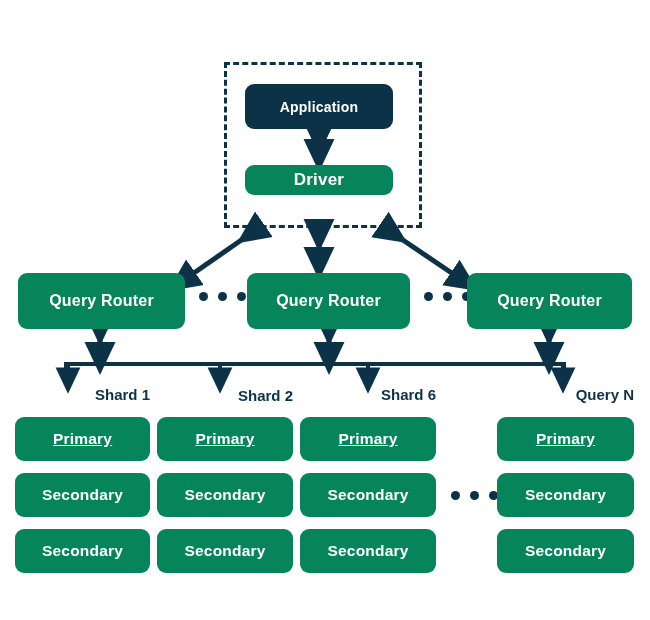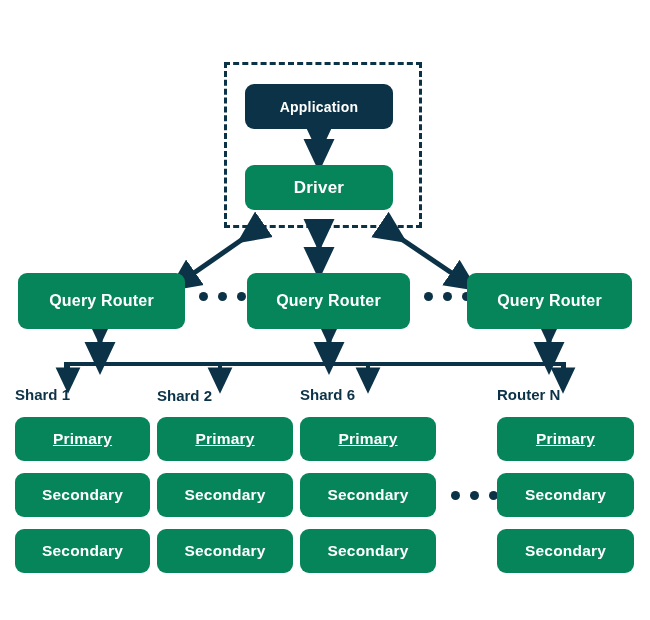--- a/index.html
+++ b/index.html
@@ -41,21 +41,21 @@
     text-align: center;
   }
   .node.green { background: #06855b; }
   .node.navy  { background: #0c3247; }
 
   .app-box {
     left: 245px; top: 84px; width: 148px; height: 45px;
     font-size: 14px;
   }
   .driver-box {
-    left: 245px; top: 165px; width: 148px; height: 45px;
+    left: 245px; top: 165px; width: 148px; height: 30px;
     font-size: 17px;
   }
   .dashed-group {
     position: absolute;
     left: 224px; top: 62px; width: 198px; height: 166px;
     border: 3px dashed #0c3247;
     box-sizing: border-box;
     background: transparent;
   }
   .router {
@@ -63,21 +63,21 @@
   }
   .router-1 { left: 18px;  width: 167px; }
   .router-2 { left: 247px; width: 163px; }
   .router-3 { left: 467px; width: 165px; }
 
   .shard-label {
     position: absolute;
     color: #0c3247;
     font-size: 15px;
     font-weight: bold;
-    text-align: left;
+    text-align: right;
     white-space: nowrap;
   }
 
   .cell {
     height: 44px;
     font-size: 15.5px;
   }
   .col-1 { left: 15px;  width: 135px; }
   .col-2 { left: 157px; width: 136px; }
   .col-3 { left: 300px; width: 136px; }
@@ -154,21 +154,21 @@
     <span></span>
     <span></span>
     <span></span>
   </div>
 
   <div class="node green router router-3">Query Router</div>
 
   <div class="shard-label" style="left:15px;  top:386px; width:135px;">Shard 1</div>
   <div class="shard-label" style="left:157px; top:387px; width:136px;">Shard 2</div>
   <div class="shard-label" style="left:300px; top:386px; width:136px;">Shard 6</div>
-  <div class="shard-label" style="left:497px; top:386px; width:137px;">Router N</div>
+  <div class="shard-label" style="left:497px; top:386px; width:137px;">Query N</div>
 
   <div class="node green cell col-1 row-primary">Primary</div>
   <div class="node green cell col-1 row-secondary">Secondary</div>
   <div class="node green cell col-1 row-secondary2">Secondary</div>
 
   <div class="node green cell col-2 row-primary">Primary</div>
   <div class="node green cell col-2 row-secondary">Secondary</div>
   <div class="node green cell col-2 row-secondary2">Secondary</div>
 
   <div class="node green cell col-3 row-primary">Primary</div>

